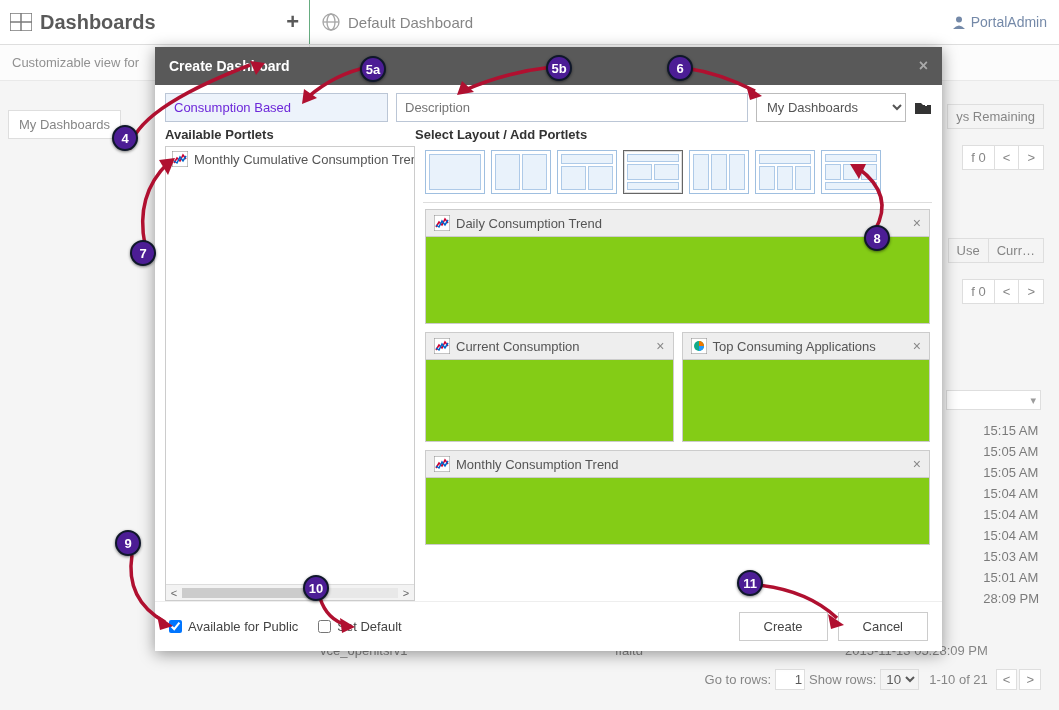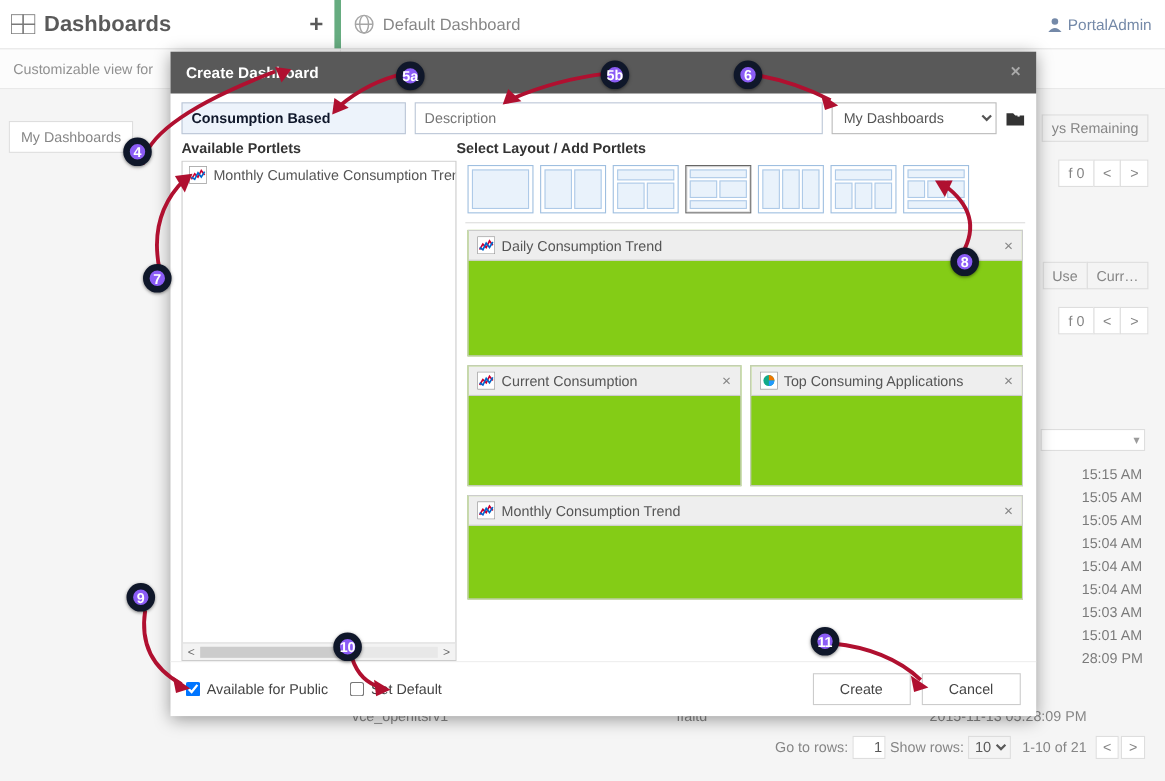--- a/index.html
+++ b/index.html
@@ -1,19 +1,19 @@
 <!DOCTYPE html>
 <html><head>
 <meta charset="utf-8">
 <style>
 * { box-sizing: border-box; margin: 0; padding: 0; font-family: Arial, Helvetica, sans-serif; }
 body { background: #f0f0f0; width: 1059px; height: 710px; position: relative; overflow: hidden; }
 
 .topbar { height: 45px; display: flex; align-items: center; background: #fff; border-bottom: 1px solid #ccc; }
-.topbar-left { width: 310px; display: flex; align-items: center; padding: 0 10px; border-right: 6px solid #15803d; height: 100%; }
+.topbar-left { width: 310px; display: flex; align-items: center; padding: 0 10px; border-right: 1px solid #15803d; height: 100%; }
 .topbar-left h1 { font-size: 20px; font-weight: bold; margin-left: 8px; }
 .topbar-left .plus { margin-left: auto; font-size: 22px; font-weight: bold; }
 .topbar-right { flex: 1; display: flex; align-items: center; padding: 0 12px; }
 .topbar-right .globe { margin-right: 8px; color: #666; }
 .topbar-right .title { font-size: 15px; color: #444; }
 .topbar-right .user { margin-left: auto; display: flex; align-items: center; color: #2a4a7a; font-size: 14px; }
 .topbar-right .user svg { margin-right: 5px; }
 
 .subbar { display: flex; background: #fafafa; border-bottom: 1px solid #ddd; }
 .subbar-left { width: 310px; padding: 10px 12px; font-size: 13px; color: #555; border-right: 1px solid #ddd; }
@@ -35,21 +35,21 @@
 
 
 .overlay { position: absolute; left: 0; top: 0; right: 0; bottom: 0; background: rgba(255,255,255,0.35); z-index: 5; }
 
 
 .modal { position: absolute; left: 155px; top: 47px; width: 787px; height: 604px; background: #fff; box-shadow: 0 3px 15px rgba(0,0,0,0.4); z-index: 10; display: flex; flex-direction: column; }
 .modal-header { background: #595959; color: #fff; padding: 10px 14px; font-size: 14px; font-weight: bold; display: flex; align-items: center; }
 .modal-header .close { margin-left: auto; color: #aaa; font-size: 16px; cursor: pointer; }
 .modal-inputs { display: flex; padding: 8px 10px 5px 10px; gap: 8px; align-items:center; }
 .modal-inputs input[type=text] { border: 1px solid #bbc6d6; padding: 6px 8px; font-size: 13px; }
-.inp-name { width: 204px; background: #edf3fb; color: #0f172a; font-weight: bold; }
+.inp-name { width: 223px; background: #edf3fb; color: #6d28d9; }
 .inp-desc { flex: 1; color: #0f766e; }
 .inp-sel { border:1px solid #bbb; padding:5px 6px; font-size:13px; color:#555; width:150px; background:#fff;}
 .section-titles { display:flex; padding: 0 10px 4px 10px; font-size:13px; font-weight:bold; color:#333; }
 .section-titles .t1{ width:250px;}
 .modal-body { display: flex; flex: 1; padding: 0 10px; gap: 8px; overflow:hidden;}
 .portlet-list { width: 250px; border: 1px solid #ccc; background: #fff; position:relative; overflow:hidden;}
 .portlet-item { display:flex; align-items:center; padding:4px 6px; font-size:13px; color:#555; white-space:nowrap; overflow:hidden;}
 .portlet-item svg{ margin-right:6px; flex-shrink:0;}
 .portlet-hscroll{ position:absolute; bottom:0; left:0; right:0; height:16px; background:#f3f3f3; border-top:1px solid #ddd; display:flex; align-items:center;}
 .portlet-hscroll .arr{ width:16px; text-align:center; color:#666; font-size:11px;}
@@ -75,21 +75,21 @@
 .zone.md{ min-height:110px;}
 .zone.sm{ min-height:95px;}
 
 .modal-footer{ display:flex; align-items:center; padding:10px 14px; border-top:1px solid #eee; font-size:13px; color:#444;}
 .modal-footer label{ display:flex; align-items:center; margin-right:20px;}
 .modal-footer input[type=checkbox]{ margin-right:6px;}
 .modal-footer .btns{ margin-left:auto; display:flex; gap:10px;}
 .modal-footer button{ border:1px solid #ccc; background:#fff; padding:6px 24px; font-size:13px; color:#444; cursor:pointer;}
 
 
-.callout{ position:absolute; z-index:50; width:26px; height:26px; border-radius:50%; background:#8b5cf6; color:#fff; font-weight:bold; font-size:13px; display:flex; align-items:center; justify-content:center; border:6px solid #0f172a; box-shadow:0 1px 3px rgba(0,0,0,0.5);text-align:right;}
+.callout{ position:absolute; z-index:50; width:26px; height:26px; border-radius:50%; background:#4c1d95; color:#fff; font-weight:bold; font-size:13px; display:flex; align-items:center; justify-content:center; border:2px solid #0f172a; box-shadow:0 1px 3px rgba(0,0,0,0.5);text-align:right;}
 .arrow-svg{ position:absolute; z-index:40; pointer-events:none;}
 .arrow-svg path{ stroke:#b01030; stroke-width:3.5; fill:none;}
 .arrow-svg polygon{ fill:#b01030;}
 
 .dash-icon{ display:inline-block;}
 .chart-ico{ width:16px; height:16px;}
 .chart-ico2{ width:16px; height:16px;}
 .folder-ico{ color:#333;}
 </style>
 </head>

